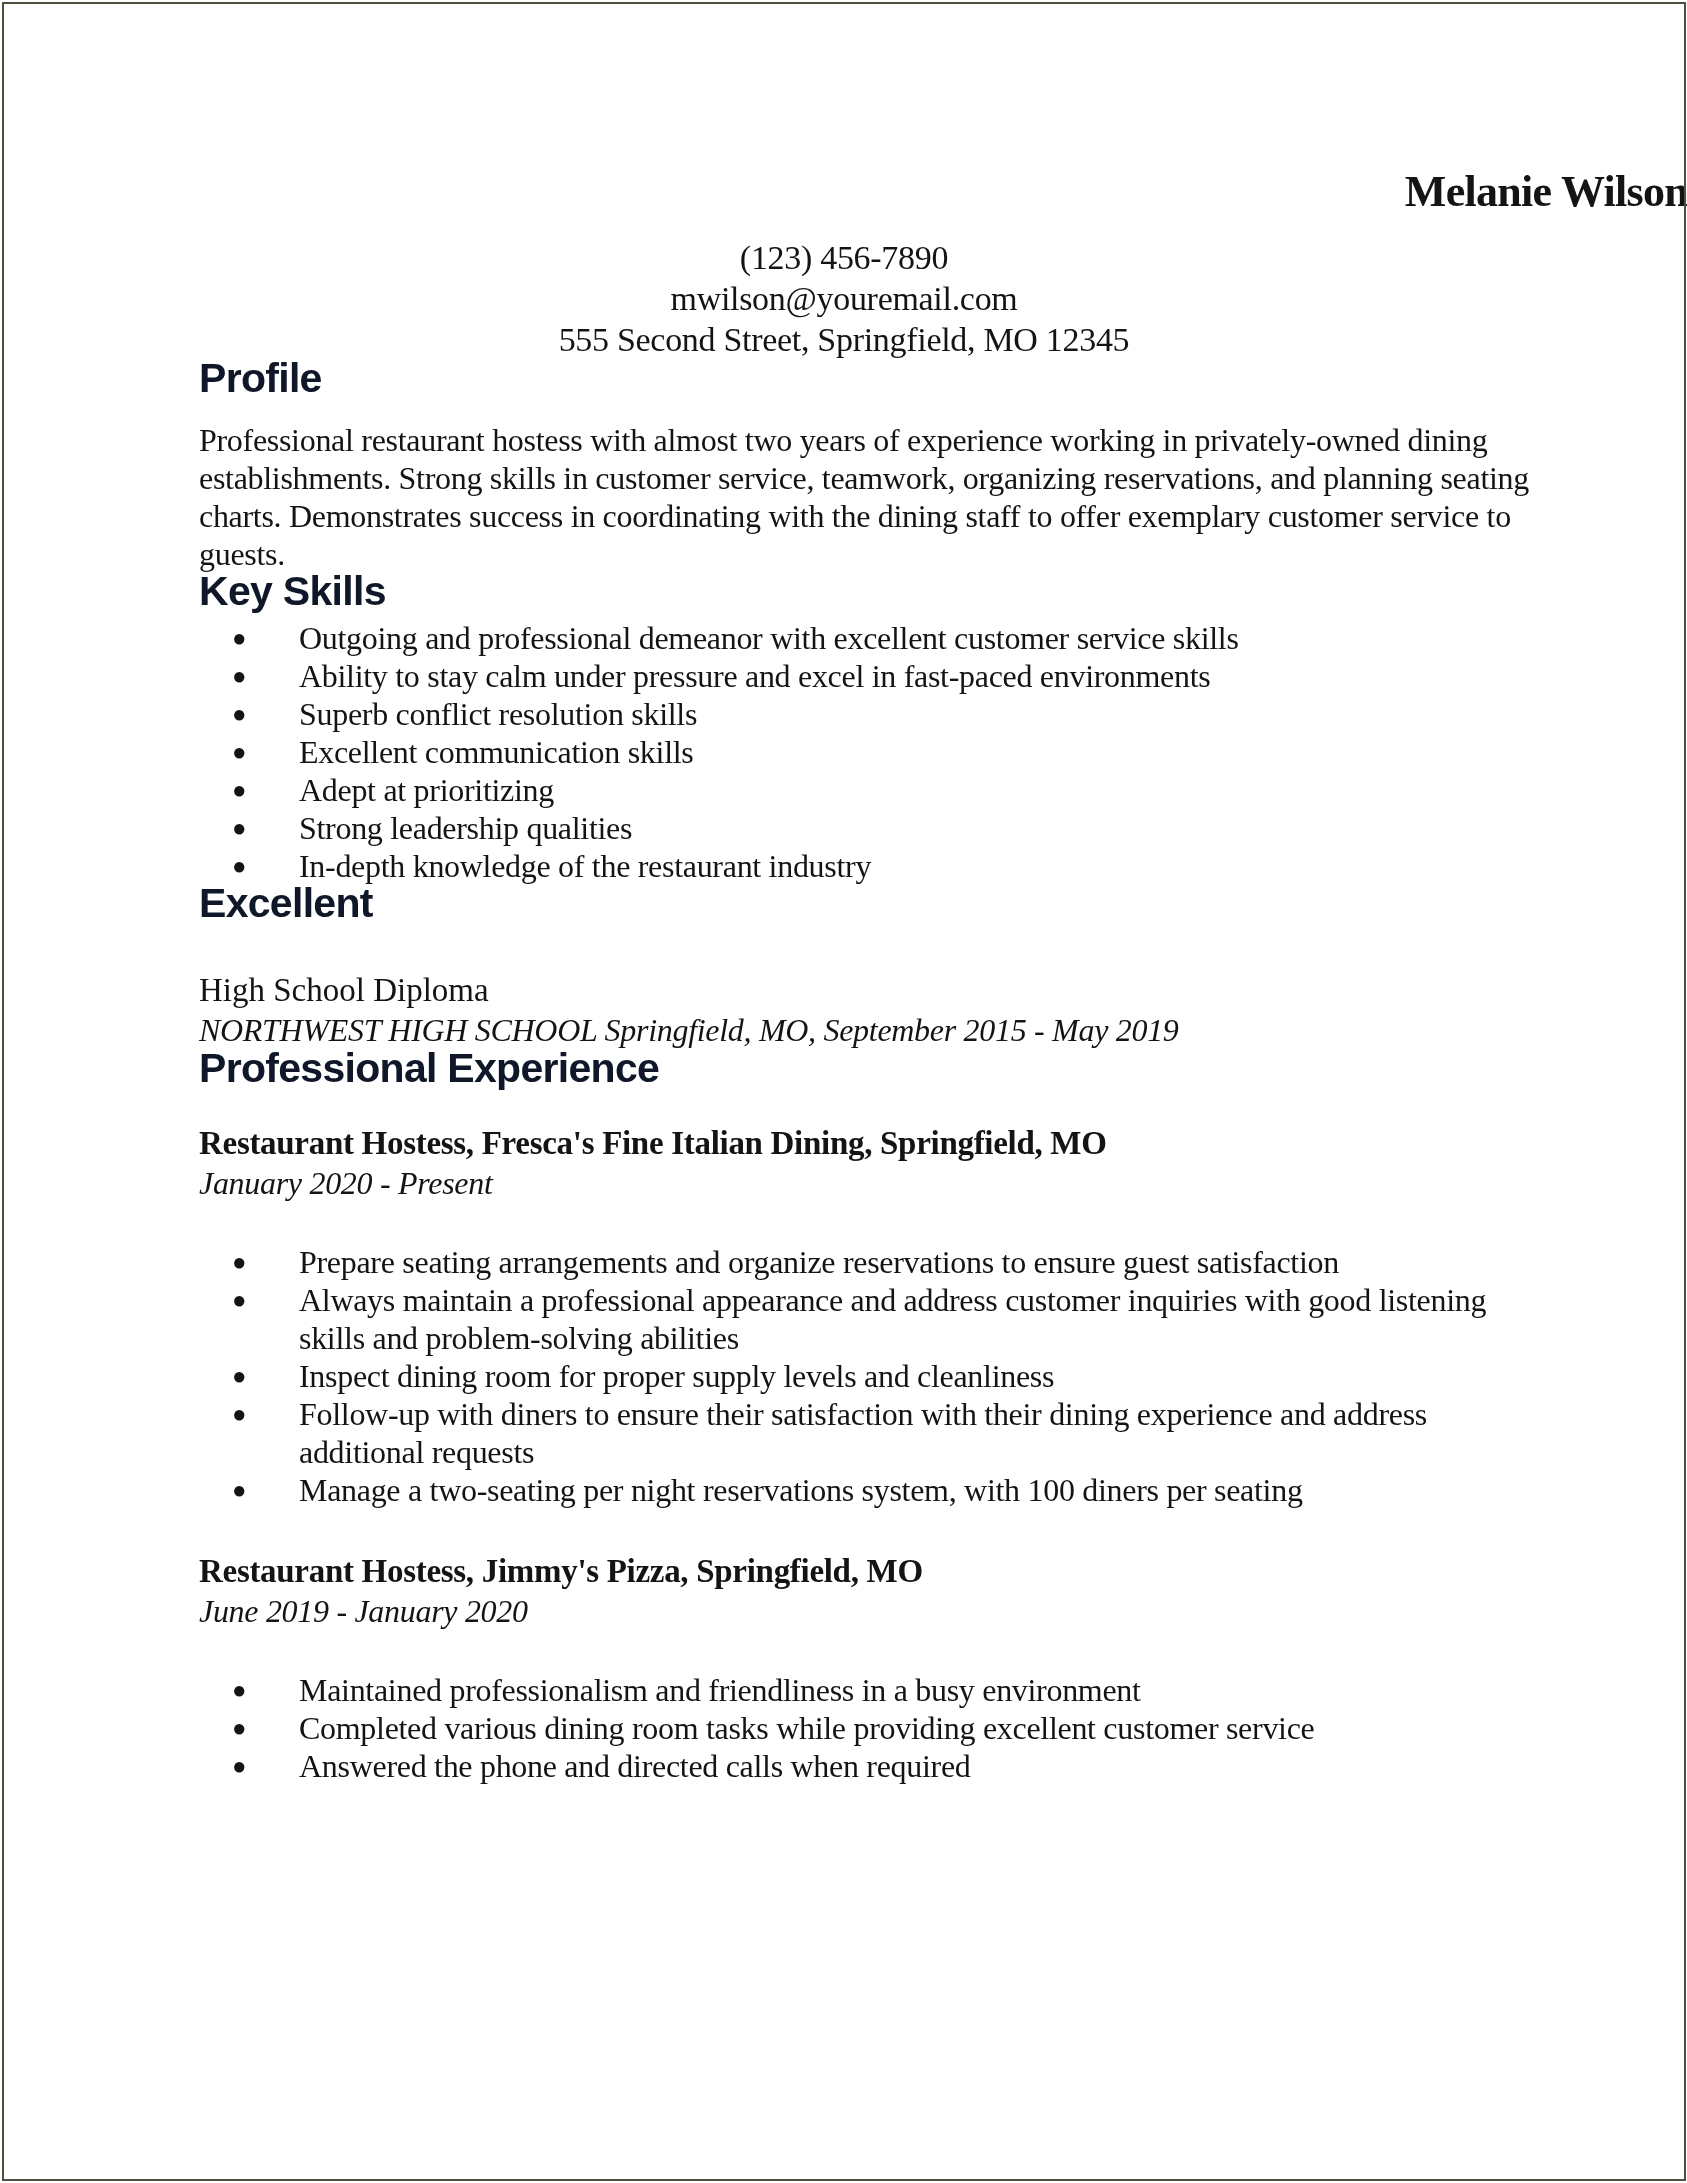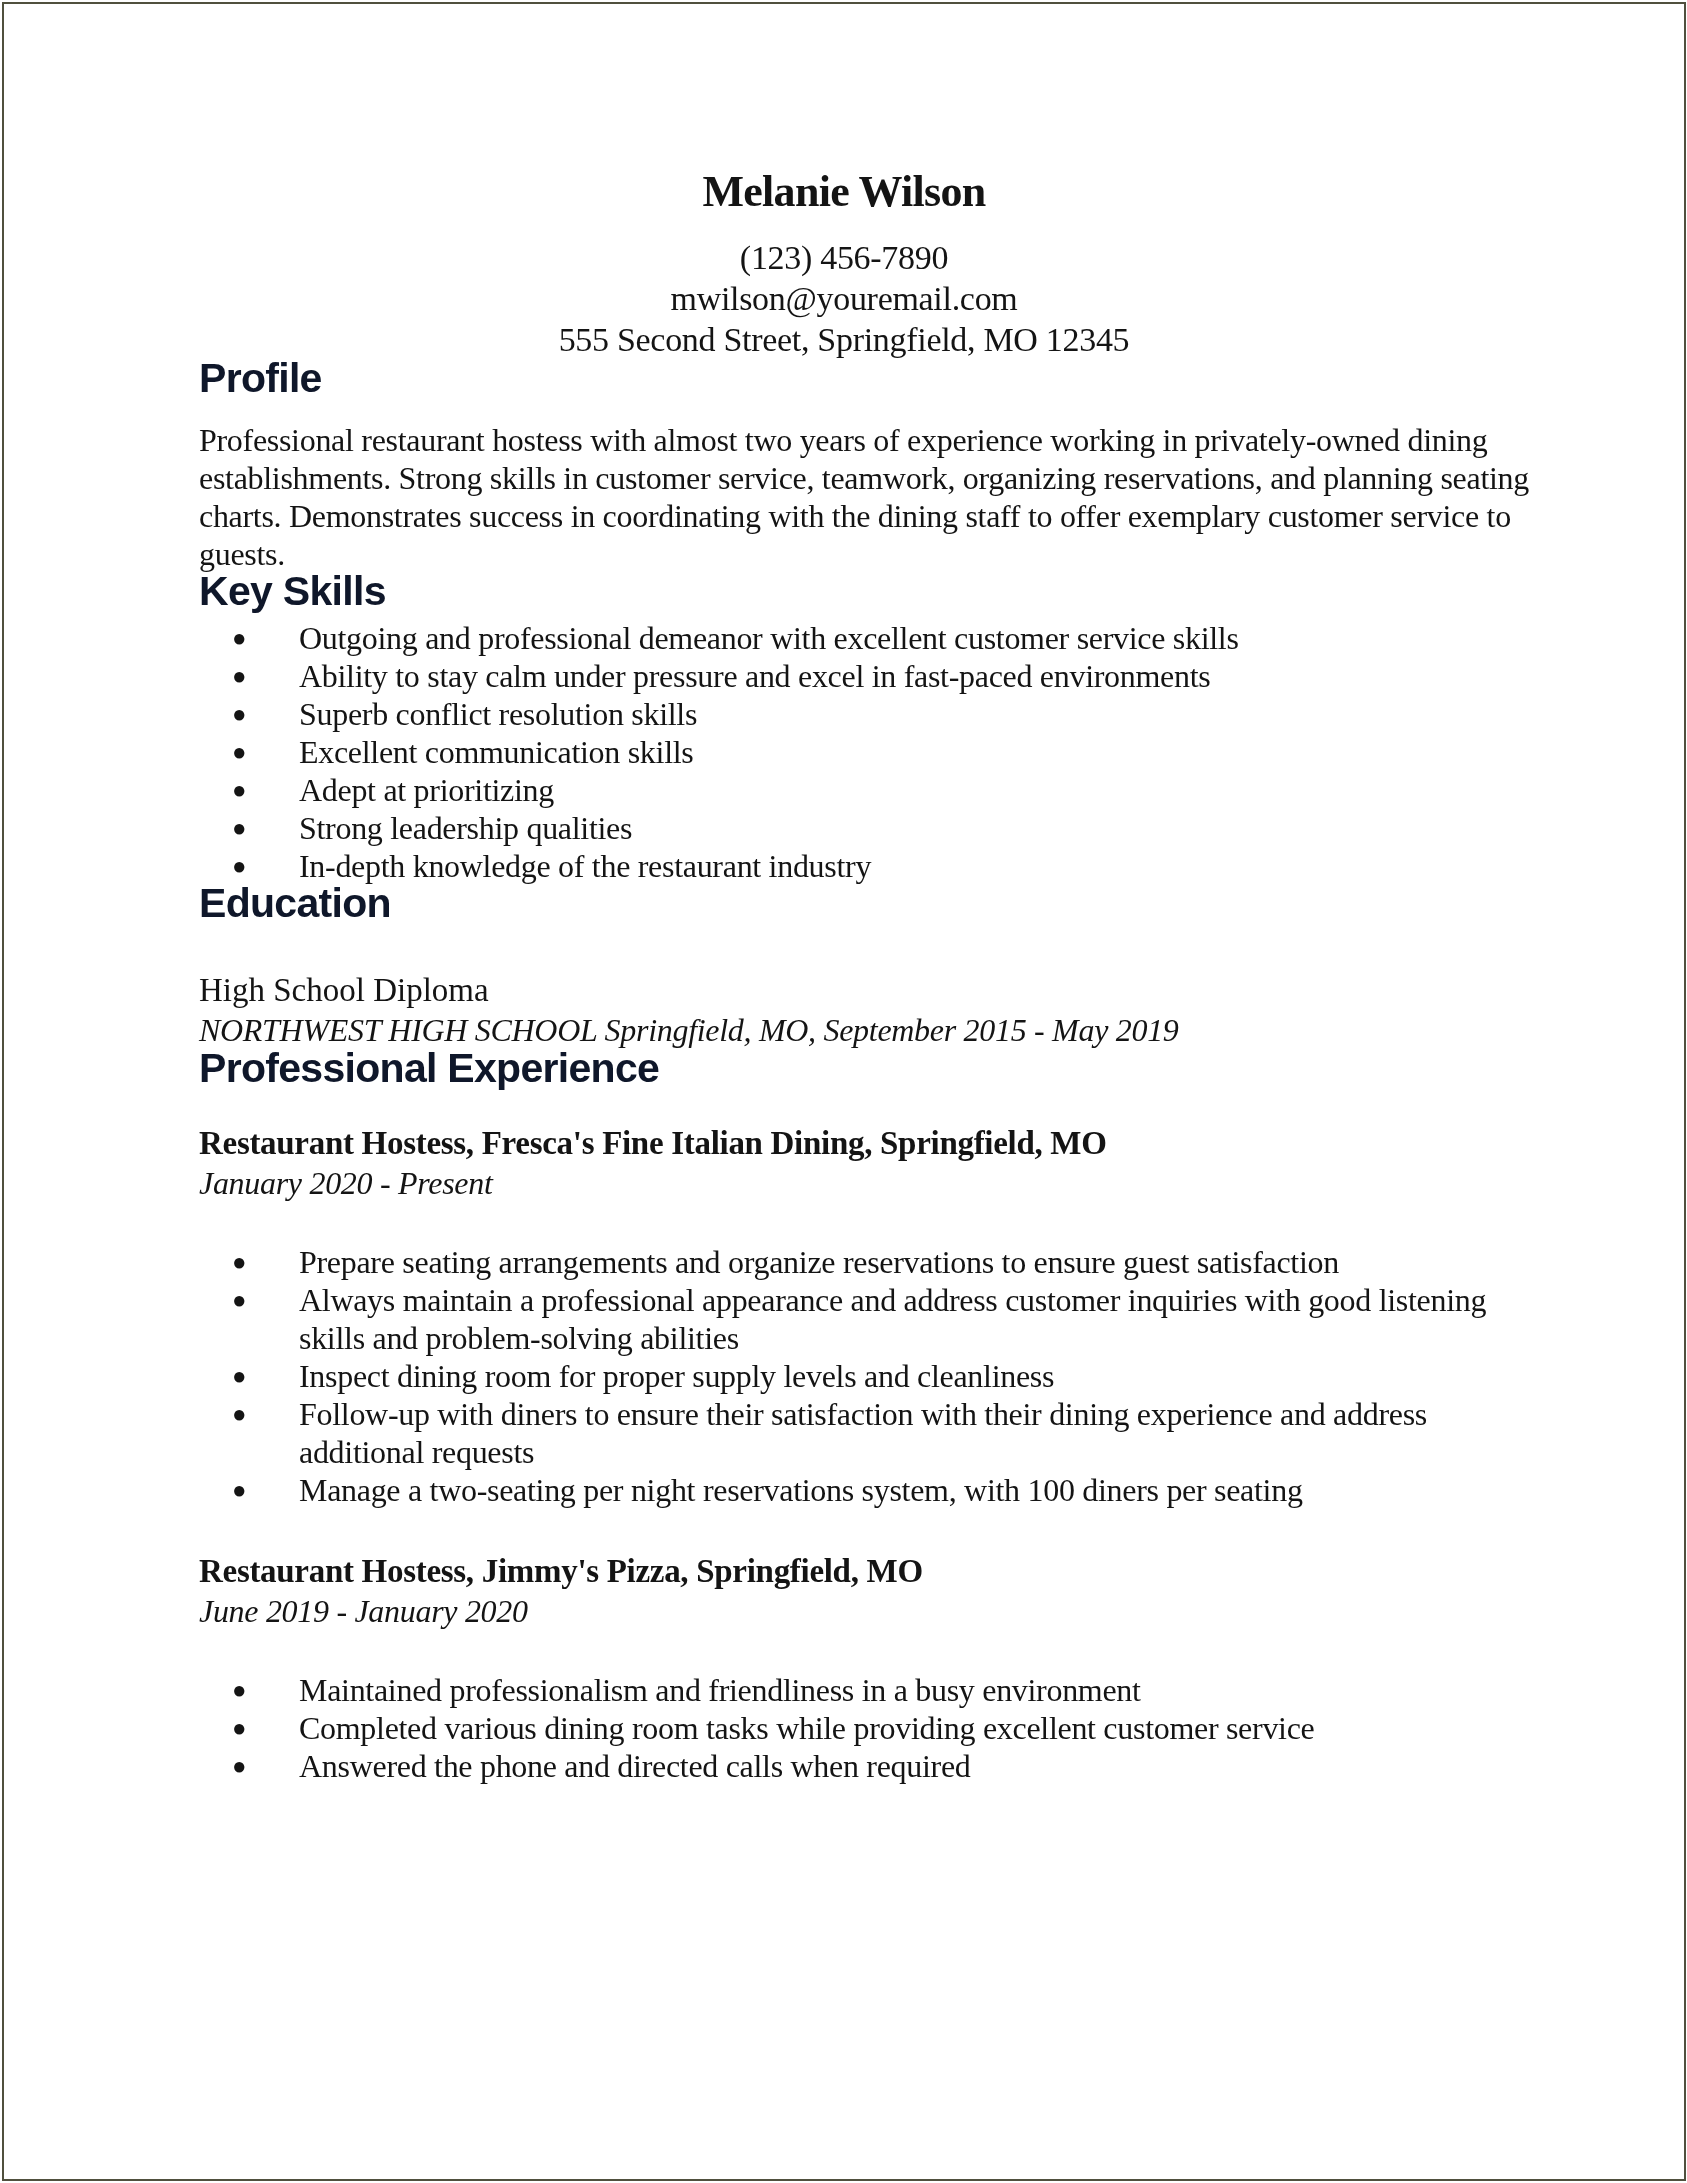--- a/index.html
+++ b/index.html
@@ -29,20 +29,21 @@
     text-align: center;
     margin-left: -199px;
     margin-right: -132px;
   }
   .name {
     font-size: 44px;
     line-height: 53px;
     font-weight: bold;
     letter-spacing: -0.7px;
     margin: 0;
+    text-align: right;
   }
   .contact-block {
     margin-top: 19px;
   }
   .contact-line {
     font-size: 34px;
     line-height: 41px;
     letter-spacing: -0.3px;
   }
   h2.section-heading {
@@ -135,21 +136,21 @@
     <ul class="bullets skills-list body-text">
       <li>Outgoing and professional demeanor with excellent customer service skills</li>
       <li>Ability to stay calm under pressure and excel in fast-paced environments</li>
       <li>Superb conflict resolution skills</li>
       <li>Excellent communication skills</li>
       <li>Adept at prioritizing</li>
       <li>Strong leadership qualities</li>
       <li>In-depth knowledge of the restaurant industry</li>
     </ul>
 
-    <h2 class="section-heading heading-education">Education</h2>
+    <h2 class="section-heading heading-education">Excellent</h2>
     <div class="degree">High School Diploma</div>
     <div class="edu-details">NORTHWEST HIGH SCHOOL Springfield, MO, September 2015 - May 2019</div>
 
     <h2 class="section-heading heading-experience">Professional Experience</h2>
 
     <div class="job">
       <div class="job-title job-1">Restaurant Hostess, Fresca's Fine Italian Dining, Springfield, MO</div>
       <div class="job-dates">January 2020 - Present</div>
       <ul class="bullets job-list body-text">
         <li>Prepare seating arrangements and organize reservations to ensure guest satisfaction</li>

